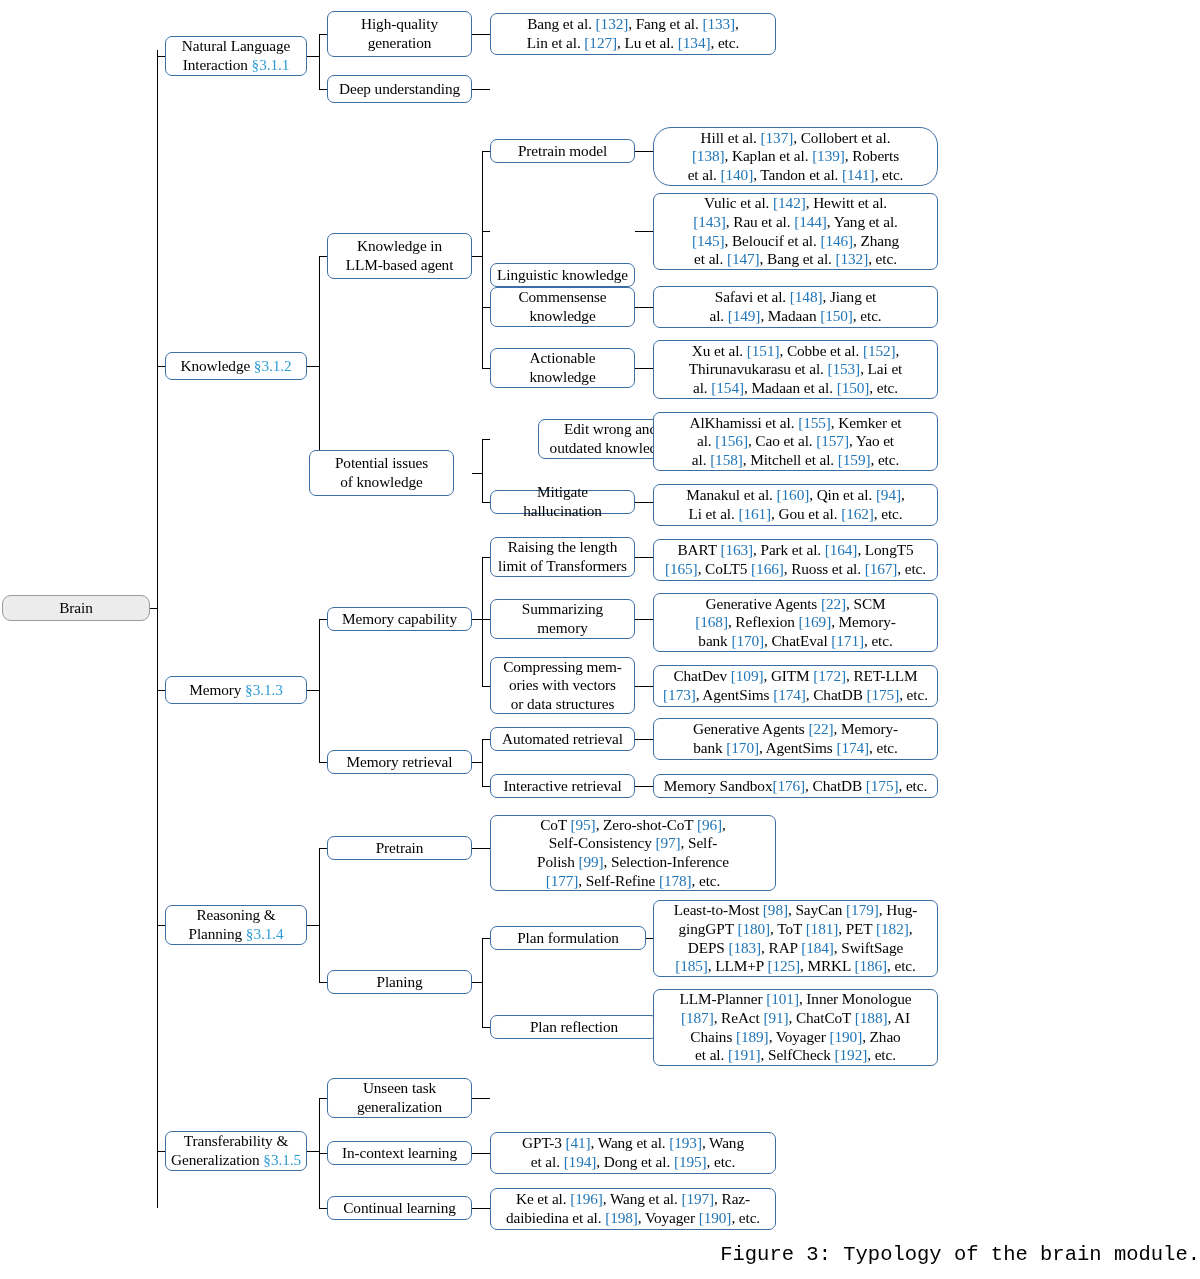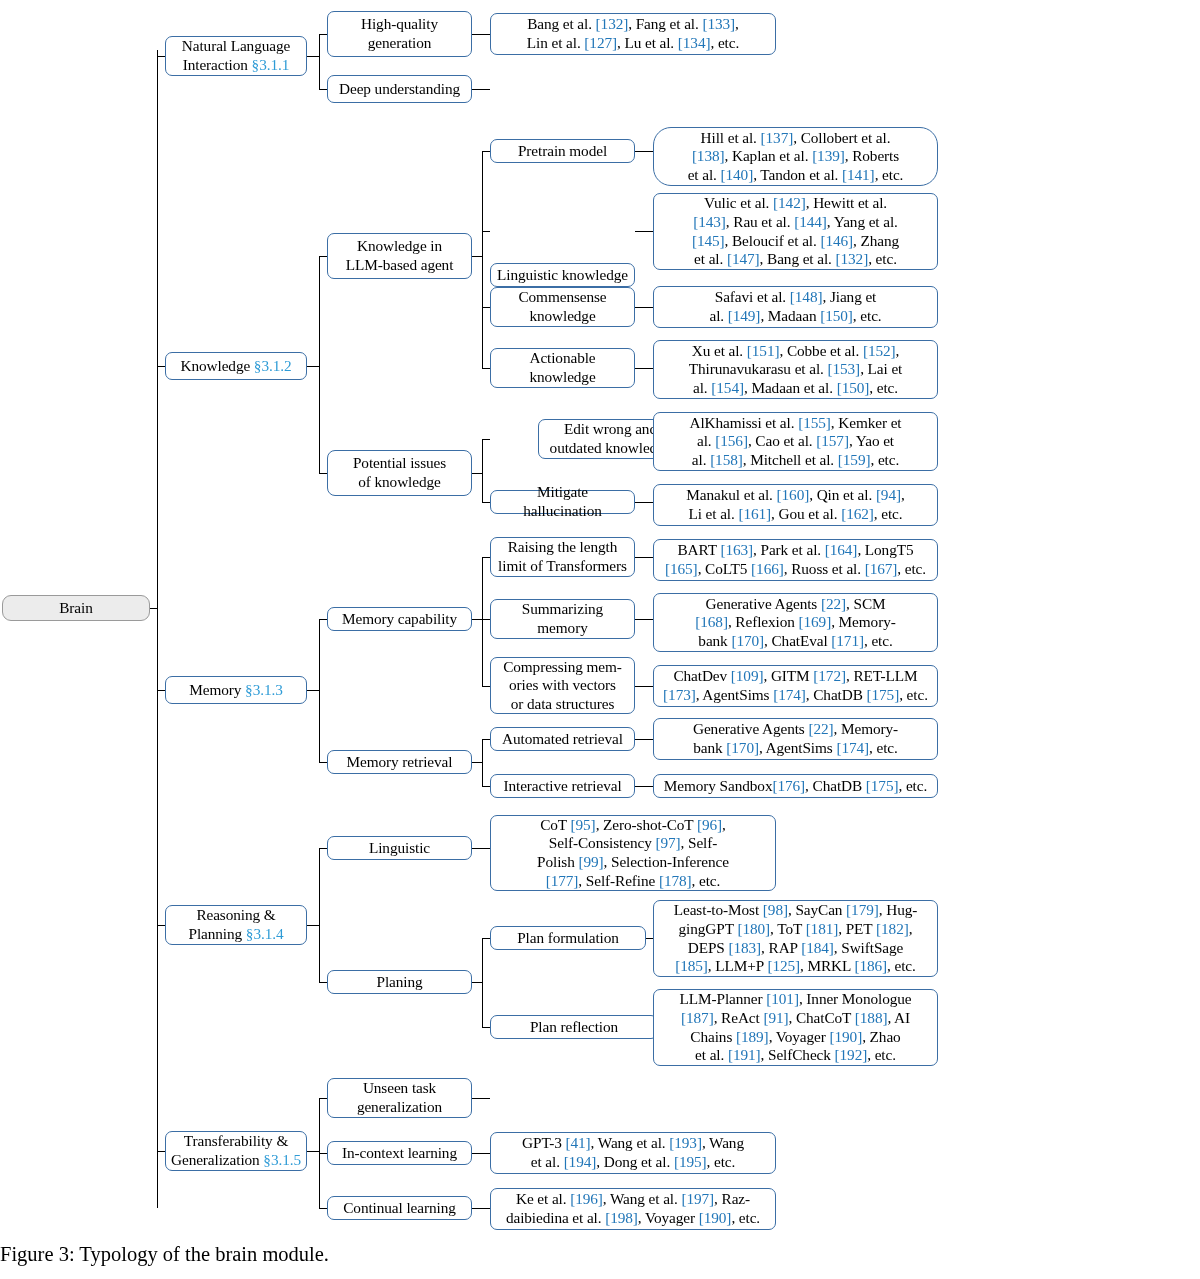--- a/index.html
+++ b/index.html
@@ -39,23 +39,23 @@
   
   .ln{position:absolute;background:#000;}
   .lnh{height:1.2px;}
   .lnv{width:1.2px;}
 
   
   #caption{
     position:absolute;
     left:0;right:0;
     top:1243px;
-    text-align:left;
+    text-align:right;
     font-size:20.5px;
-    font-family:Liberation Serif, serif;
+    font-family:Liberation Mono, monospace;
   }
 </style>
 </head>
 <body>
 
 <div id="canvas">
     <div class="ln lnv" style="left: 157px; top: 50px; width: 1.2px; height: 1158px;"></div>
     <div class="ln lnh" style="left: 150px; top: 608px; width: 7px; height: 1.2px;"></div>
     <div class="ln lnh" style="left: 157px; top: 56px; width: 8px; height: 1.2px;"></div>
     <div class="ln lnh" style="left: 157px; top: 366px; width: 8px; height: 1.2px;"></div>
@@ -148,21 +148,21 @@
     </div>
     <div class="node" style="left: 327px; top: 75px; width: 145px; height: 28px;">
       <span class="txt">Deep understanding</span>
     </div>
     <div class="node cite" style="left: 490px; top: 13px; width: 286px; height: 42px;">
       <span class="txt">Bang et al. <span class="ref">[132]</span>, Fang et al. <span class="ref">[133]</span>,<br>Lin et al. <span class="ref">[127]</span>, Lu et al. <span class="ref">[134]</span>, etc.</span>
     </div>
     <div class="node" style="left: 327px; top: 233px; width: 145px; height: 46px;">
       <span class="txt">Knowledge in<br>LLM-based agent</span>
     </div>
-    <div class="node" style="left: 327px; top: 450px; width: 145px; height: 46px; border-radius: 8px;">
+    <div class="node" style="left: 309px; top: 450px; width: 145px; height: 46px;">
       <span class="txt">Potential issues<br>of knowledge</span>
     </div>
     <div class="node" style="left: 490px; top: 139px; width: 145px; height: 24px;">
       <span class="txt">Pretrain model</span>
     </div>
     <div class="node" style="left: 490px; top: 219px; width: 145px; height: 24px; margin-top: 44px;">
       <span class="txt">Linguistic knowledge</span>
     </div>
     <div class="node" style="left: 490px; top: 287px; width: 145px; height: 40px;">
       <span class="txt">Commensense<br>knowledge</span>
@@ -224,21 +224,21 @@
     <div class="node cite" style="left: 653px; top: 665px; width: 285px; height: 42px;">
       <span class="txt">ChatDev <span class="ref">[109]</span>, GITM <span class="ref">[172]</span>, RET-LLM<br><span class="ref">[173]</span>, AgentSims <span class="ref">[174]</span>, ChatDB <span class="ref">[175]</span>, etc.</span>
     </div>
     <div class="node cite" style="left: 653px; top: 718px; width: 285px; height: 42px;">
       <span class="txt">Generative Agents <span class="ref">[22]</span>, Memory-<br>bank <span class="ref">[170]</span>, AgentSims <span class="ref">[174]</span>, etc.</span>
     </div>
     <div class="node cite" style="left: 653px; top: 774px; width: 285px; height: 24px;">
       <span class="txt">Memory Sandbox<span class="ref">[176]</span>, ChatDB <span class="ref">[175]</span>, etc.</span>
     </div>
     <div class="node" style="left: 327px; top: 836px; width: 145px; height: 24px;">
-      <span class="txt">Linguistic</span>
+      <span class="txt">Pretrain</span>
     </div>
     <div class="node cite" style="left: 490px; top: 815px; width: 286px; height: 76px;">
       <span class="txt">CoT <span class="ref">[95]</span>, Zero-shot-CoT <span class="ref">[96]</span>,<br>Self-Consistency <span class="ref">[97]</span>, Self-<br>Polish <span class="ref">[99]</span>, Selection-Inference<br><span class="ref">[177]</span>, Self-Refine <span class="ref">[178]</span>, etc.</span>
     </div>
     <div class="node" style="left: 327px; top: 970px; width: 145px; height: 24px;">
       <span class="txt">Planing</span>
     </div>
     <div class="node" style="left: 490px; top: 926px; width: 156px; height: 24px;">
       <span class="txt">Plan formulation</span>
     </div>

